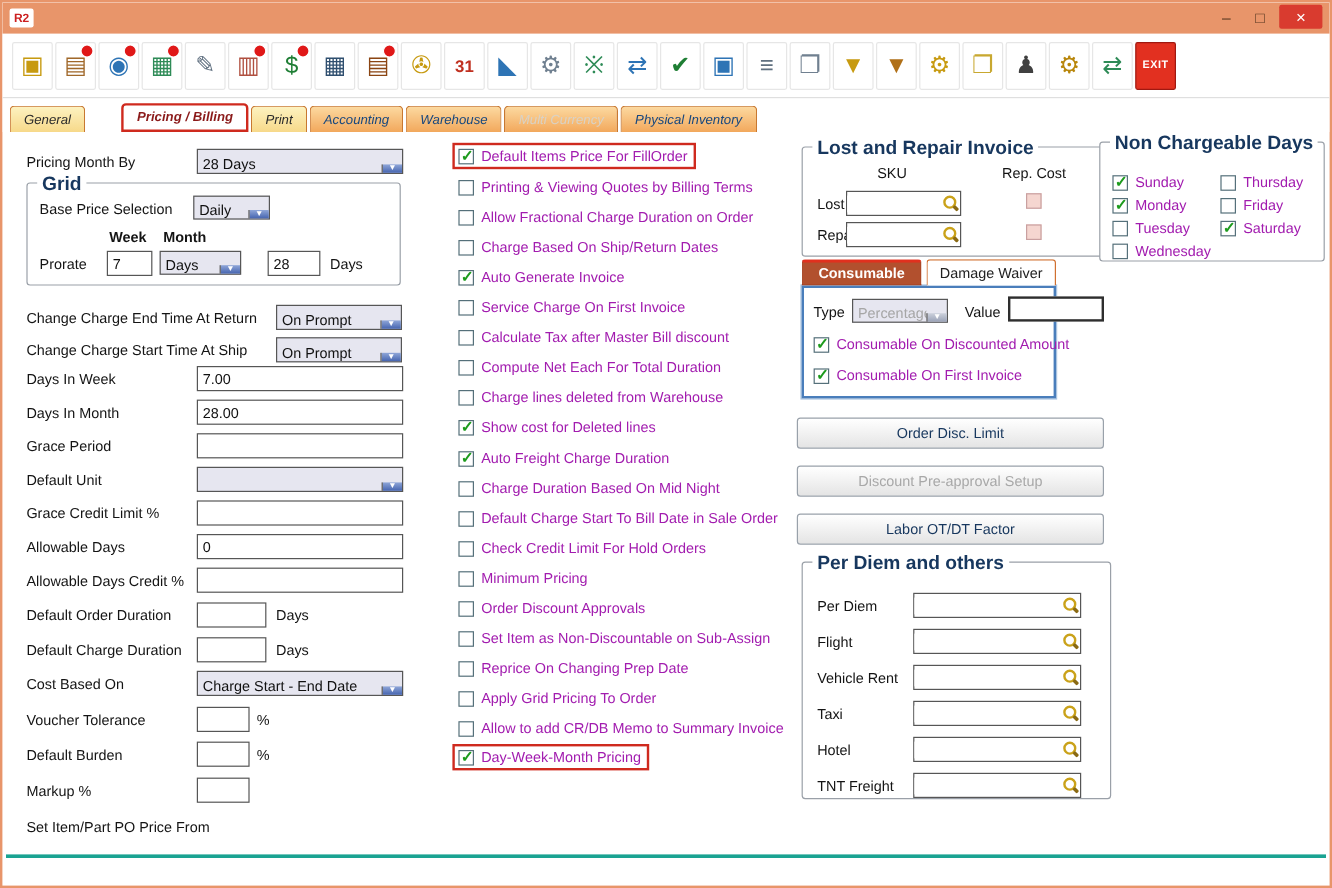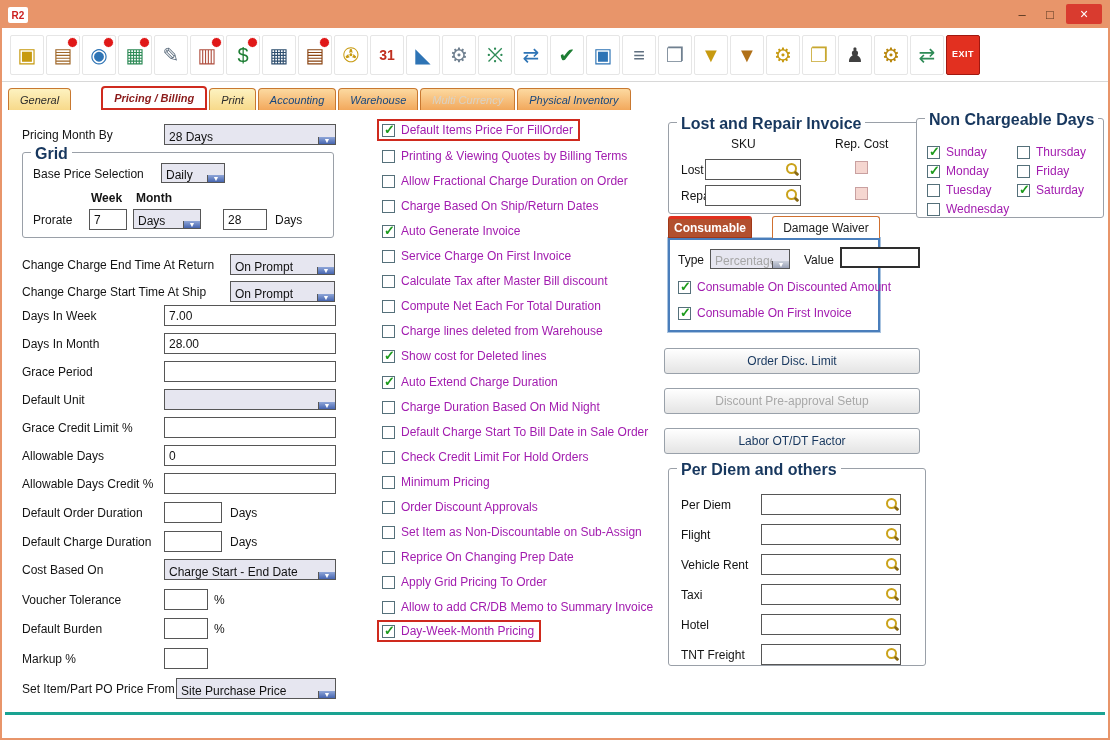--- a/index.html
+++ b/index.html
@@ -191,24 +191,20 @@
     <span class="lbl" style="left:212px;top:483px">%</span>
 
     <span class="lbl" style="left:20px;top:512px">Default Burden</span>
     <input class="tb" style="left: 162px; top: 508px; width: 44px;" value="">
     <span class="lbl" style="left:212px;top:512px">%</span>
 
     <span class="lbl" style="left:20px;top:542px">Markup %</span>
     <input class="tb" style="left: 162px; top: 538px; width: 44px;" value="">
 
     <span class="lbl" style="left:20px;top:572px">Set Item/Part PO Price From</span>
-    <div class="dd" style="left:174px;top:568px;width:160px">
-      <span class="val">Site Purchase Price</span>
-        <span class="arrow"></span>
-    </div>
 
     <div class="cbrow hl" style="left:380px;top:12px">
         <span class="cb on"></span>
         <span class="cbl">Default Items Price For FillOrder</span>
       </div>
     <div class="cbrow" style="left:380px;top:37px">
         <span class="cb"></span>
         <span class="cbl">Printing &amp; Viewing Quotes by Billing Terms</span>
       </div>
     <div class="cbrow" style="left:380px;top:62px">
@@ -238,21 +234,21 @@
     <div class="cbrow" style="left:380px;top:212px">
         <span class="cb"></span>
         <span class="cbl">Charge lines deleted from Warehouse</span>
       </div>
     <div class="cbrow" style="left:380px;top:237px">
         <span class="cb on"></span>
         <span class="cbl">Show cost for Deleted lines</span>
       </div>
     <div class="cbrow" style="left:380px;top:263px">
         <span class="cb on"></span>
-        <span class="cbl">Auto Extend Charge Duration</span>
+        <span class="cbl">Auto Freight Charge Duration</span>
       </div>
     <div class="cbrow" style="left:380px;top:288px">
         <span class="cb"></span>
         <span class="cbl">Charge Duration Based On Mid Night</span>
       </div>
     <div class="cbrow" style="left:380px;top:313px">
         <span class="cb"></span>
         <span class="cbl">Default Charge Start To Bill Date in Sale Order</span>
       </div>
     <div class="cbrow" style="left:380px;top:338px">
@@ -299,21 +295,21 @@
         </span>
       <span class="pinkbox" style="left:186px;top:38px"></span>
       <span class="lbl" style="left:12px;top:66px">Repair</span>
       <span class="sfield" style="left:36px;top:62px;width:96px">
           <input value="" style="">
           <span class="mag"></span>
         </span>
       <span class="pinkbox" style="left:186px;top:64px"></span>
     </div>
 
-    <div class="ctab sel" style="left:666px;top:106px;width:84px">Consumable</div>
+    <div class="ctab sel" style="left:666px;top:106px;width:100px">Consumable</div>
     <div class="ctab" style="left:770px;top:106px;width:108px">Damage Waiver</div>
 
     <div class="panel" style="left:666px;top:128px;width:212px;height:94px">
       <span class="lbl" style="left:8px;top:13px">Type</span>
       <div class="dd disabled" style="left:40px;top:9px;width:80px;height:20px">
         <span class="val">Percentage</span>
           <span class="arrow"></span>
       </div>
       <span class="lbl" style="left:134px;top:13px">Value</span>
       <input class="tb strong" style="left: 170px; top: 7px; width: 80px;" value="">

